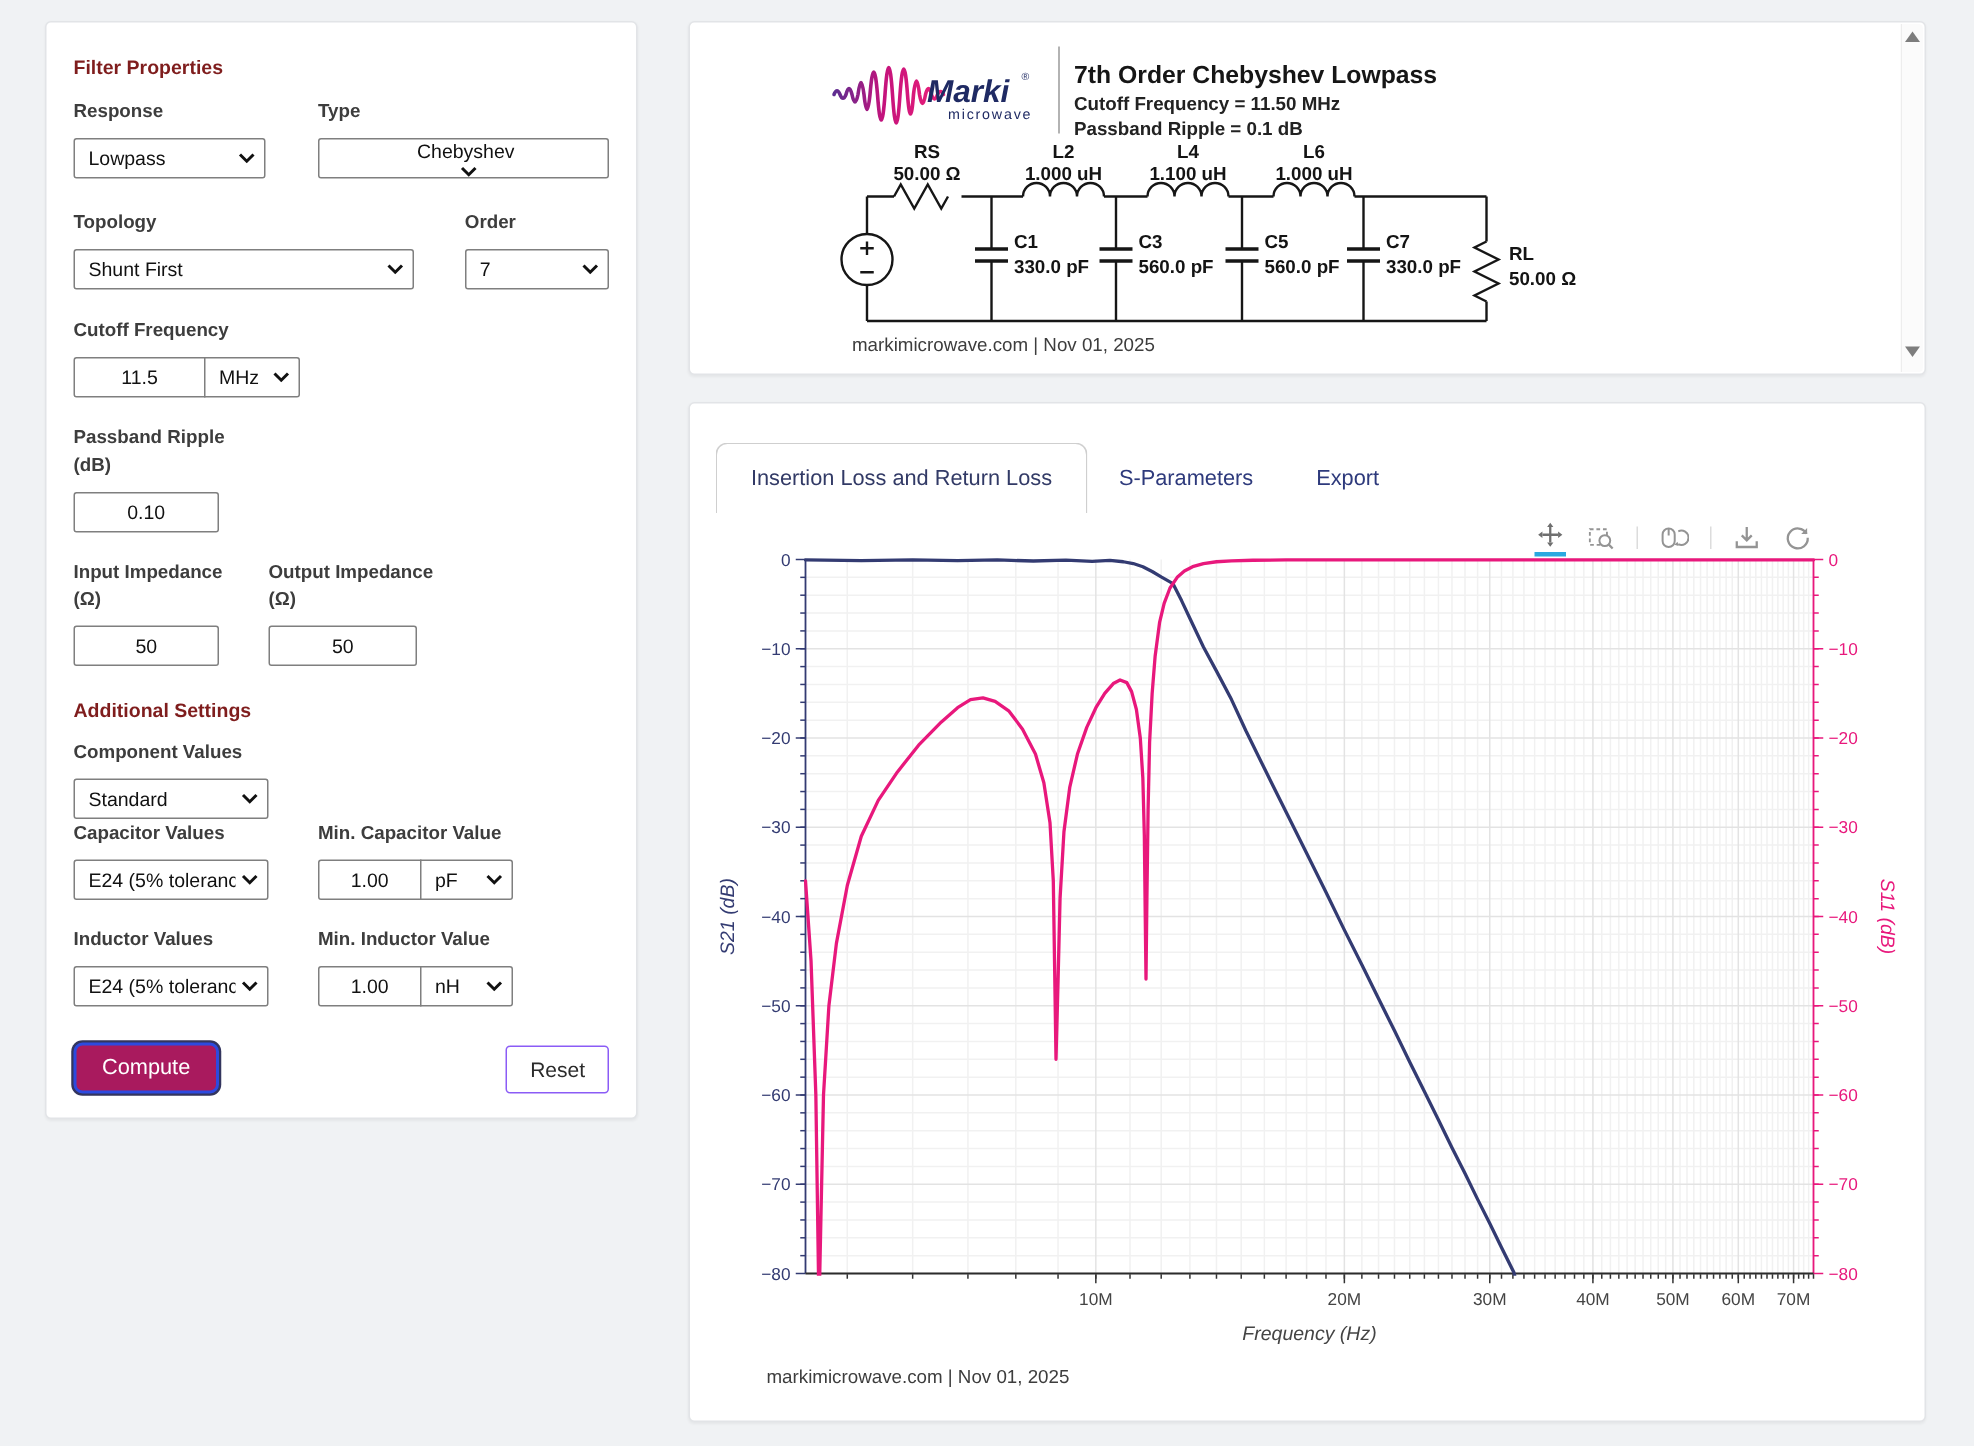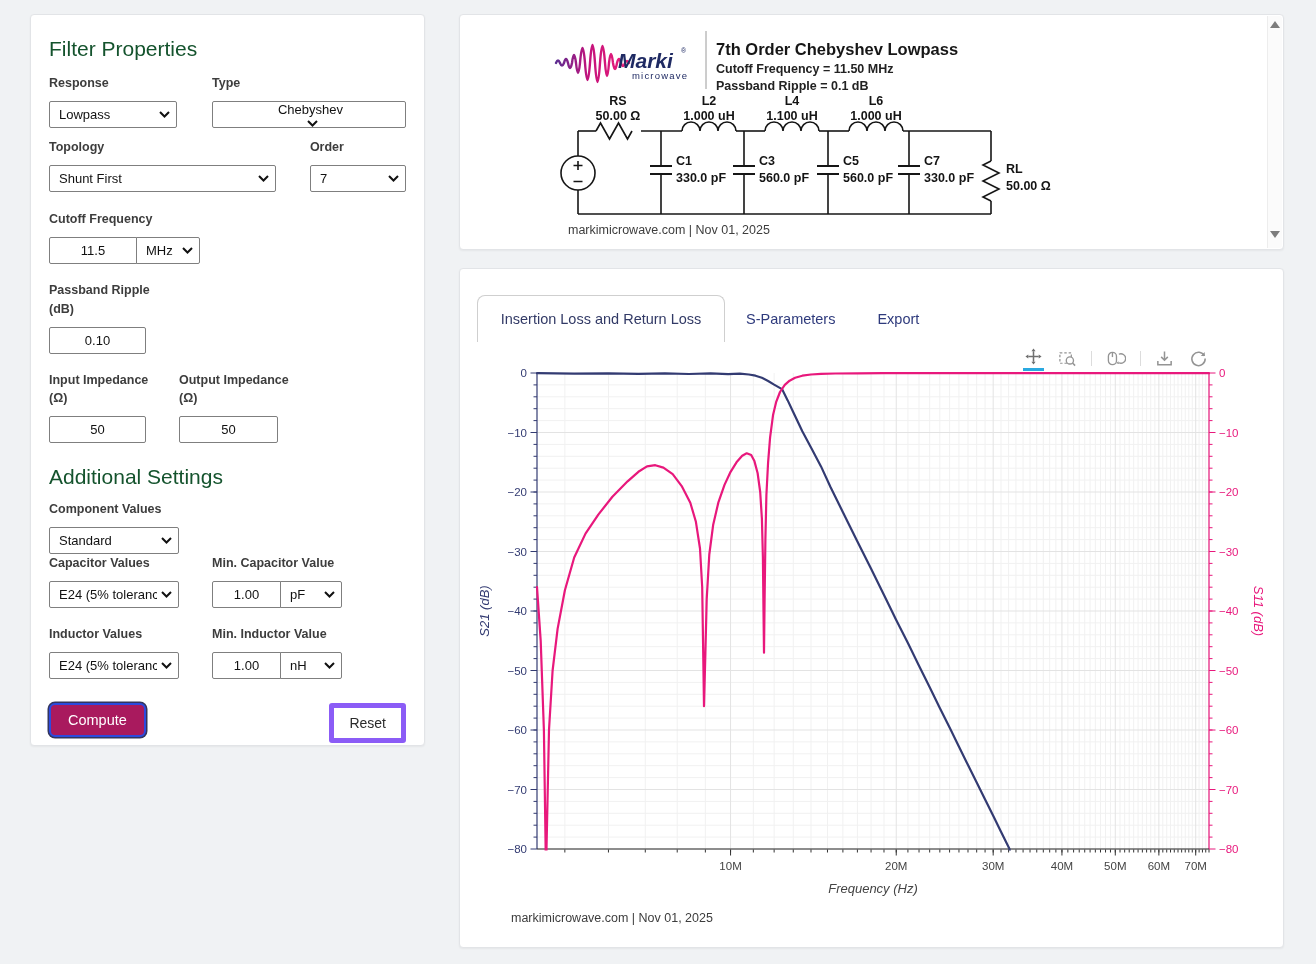--- a/index.html
+++ b/index.html
@@ -5,35 +5,35 @@
   html,body{margin:0;padding:0;background:#f0f2f4;width:1316px;height:964px;
     font-family:"Liberation Sans",sans-serif;overflow:hidden;position:relative;}
   *{box-sizing:border-box;}
   .card{position:absolute;background:#fff;border:1px solid #e2e4e7;border-radius:4px;
     box-shadow:0 1px 2px rgba(0,0,0,.05);padding-left:31px;}
   .left-card{left:30px;top:14px;width:395px;height:732px;padding:18px 18px 0 18px;}
   .schem-card{left:459px;top:14px;width:825px;height:236px;}
   .chart-card{left:459px;top:268px;width:825px;height:680px;}
 
   
-  .h{font-size:21px;font-weight:400;color:#14532d;margin:4px 0 0 0;}
+  .h{font-size:13px;font-weight:700;color:#7f1d1d;margin:4px 0 0 0;}
   .lbl{font-size:12.5px;font-weight:700;color:#3d3d3d;line-height:1.45;}
   .row{display:flex;align-items:flex-start;}
   .sel{display:flex;align-items:center;justify-content:space-between;height:27px;
     border:1px solid #7f7f7f;border-radius:2px;background:#fff;padding:0 6px 0 9px;
     font-size:13px;color:#111;cursor:pointer;}
   .sel .txt{white-space:nowrap;overflow:hidden;}
   .chev{flex:0 0 auto;margin-left:4px;display:flex;}
   .inp{height:27px;border:1px solid #7f7f7f;border-radius:2px;text-align:center;
     font-size:13px;color:#111;width:100%;font-family:inherit;background:#fff;}
   .btn-compute{background:#a91a5e;color:#fff;font-size:14.5px;font-family:inherit;
     padding:7px 17px;border:2px solid #2d4adf;border-radius:6px;cursor:pointer;
     box-shadow:0 0 0 1.5px #33355e;}
   .btn-reset{background:#fff;color:#2b2b2b;font-size:14px;font-family:inherit;
-    padding:7px 15px;border:5px solid #8b5cf6;border-radius:3px;cursor:pointer;}
+    padding:7px 15px;border:1px solid #8b5cf6;border-radius:3px;cursor:pointer;}
 
   
   .schem-svg{position:absolute;left:0;top:0;}
   .vscroll{position:absolute;top:1px;right:1px;bottom:1px;width:15px;background:#fbfbfb;
     border-left:1px solid #ededed;border-radius:0 3px 3px 0;}
   .sarrow{width:0;height:0;border-left:5px solid transparent;border-right:5px solid transparent;
     margin:5px auto;cursor:pointer;}
   .sarrow.up{border-bottom:7px solid #7d7d7d;}
   .sarrow.down{border-top:7px solid #7d7d7d;position:absolute;bottom:5px;left:2px;}
 
@@ -74,21 +74,21 @@
         <span class="txt">Chebyshev</span>
         <span class="chev">
           <svg width="11" height="7" viewBox="0 0 11 7">
               <path d="M1 1l4.5 4.5L10 1" fill="none" stroke="#111" stroke-width="2"></path>
             </svg>
         </span>
       </div>
     </div>
   </div>
 
-  <div class="row" style="margin-top:10px;">
+  <div class="row" style="margin-top:20px;">
     <div style="width:229px;">
       <div class="lbl">Topology</div>
       <div class="sel" style="margin-top:9px;">
         <span class="txt">Shunt First</span>
         <span class="chev">
           <svg width="11" height="7" viewBox="0 0 11 7">
               <path d="M1 1l4.5 4.5L10 1" fill="none" stroke="#111" stroke-width="2"></path>
             </svg>
         </span>
       </div>
@@ -194,21 +194,21 @@
           <span class="chev">
             <svg width="11" height="7" viewBox="0 0 11 7">
                 <path d="M1 1l4.5 4.5L10 1" fill="none" stroke="#111" stroke-width="2"></path>
               </svg>
           </span>
         </div>
       </div>
     </div>
   </div>
 
-  <div class="row" style="margin-top:24px;align-items:flex-start;">
+  <div class="row" style="margin-top:24px;align-items:flex-end;">
     <button class="btn-compute">Compute</button>
     <button class="btn-reset" style="margin-left:auto;">Reset</button>
   </div>
 </section>
 
 <section class="card schem-card">
   <svg class="schem-svg" width="823" height="234" viewBox="0 0 823 234">
     <defs>
       <linearGradient id="lg" x1="0" y1="0" x2="1" y2="0">
         <stop offset="0" stop-color="#5d2e91"></stop>

